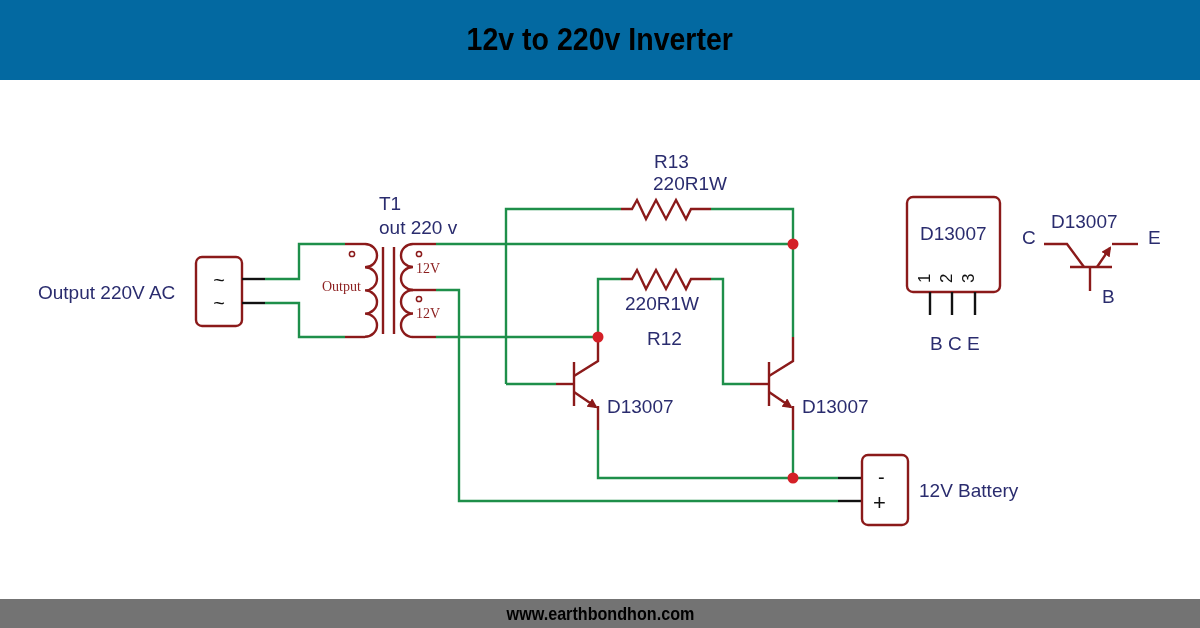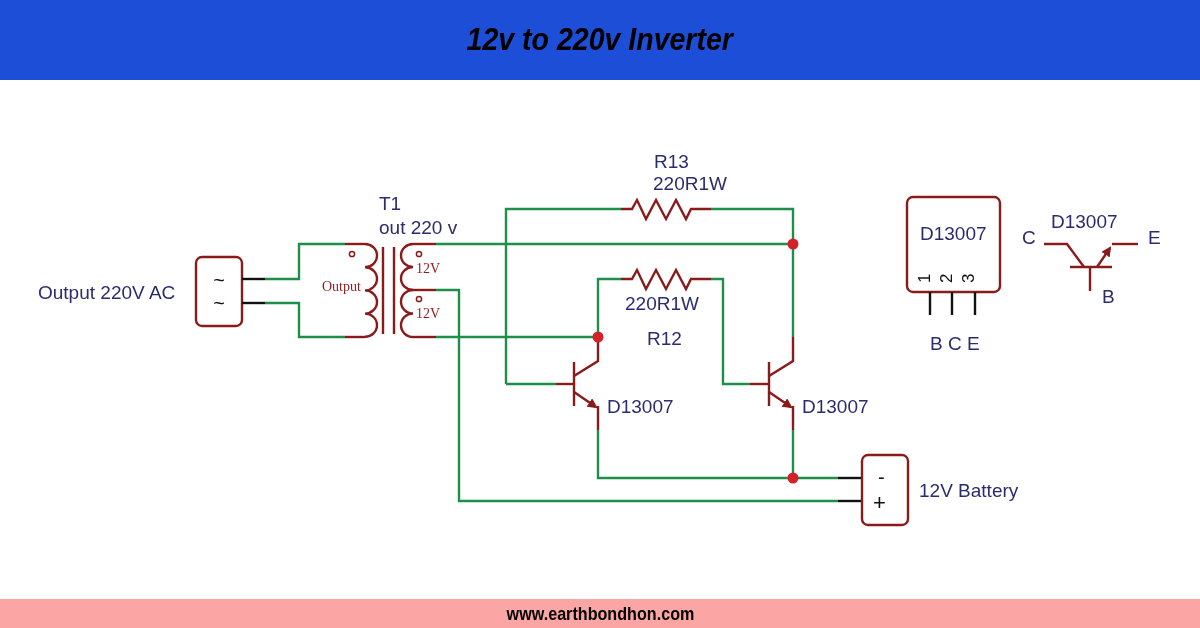--- a/index.html
+++ b/index.html
@@ -1,22 +1,22 @@
 <!DOCTYPE html>
 <html><head>
 <meta charset="utf-8">
 <style>
   html, body { margin:0; padding:0; }
   body { width:1200px; height:628px; background:#ffffff; position:relative; overflow:hidden;
          font-family:"Liberation Sans", sans-serif; }
-  .band-top { position:absolute; left:0; top:0; width:1200px; height:80px; background:#1d4ed8;
-              display:flex; align-items:center; justify-content:center;font-style:italic; }
+  .band-top { position:absolute; left:0; top:0; width:1200px; height:80px; background:#0369a1;
+              display:flex; align-items:center; justify-content:center; }
   .band-top .title { font-family:"Liberation Sans", sans-serif; font-weight:bold; font-size:31px; color:#000;
                      transform:scaleX(0.92); letter-spacing:0px; }
-  .band-bottom { position:absolute; left:0; top:599px; width:1200px; height:29px; background:#fca5a5;
+  .band-bottom { position:absolute; left:0; top:599px; width:1200px; height:29px; background:#737373;
                  display:flex; align-items:center; justify-content:center; }
   .band-bottom .site { font-family:"Liberation Sans", sans-serif; font-weight:bold; font-size:19px; color:#000;
                        transform:scaleX(0.85); }
   svg.schem { position:absolute; left:0; top:0; }
   .lbl { font-family:"Liberation Sans", sans-serif; fill:#2a2c6e; font-size:19px; }
   .serif { font-family:"Liberation Serif", serif; fill:#8b1e1e; }
   .wire { stroke:#1e8f4a; stroke-width:2.4; fill:none; }
   .comp { stroke:#8b1a1a; stroke-width:2.4; fill:none; }
   .pin { stroke:#111; stroke-width:2.4; fill:none; }
 </style>

